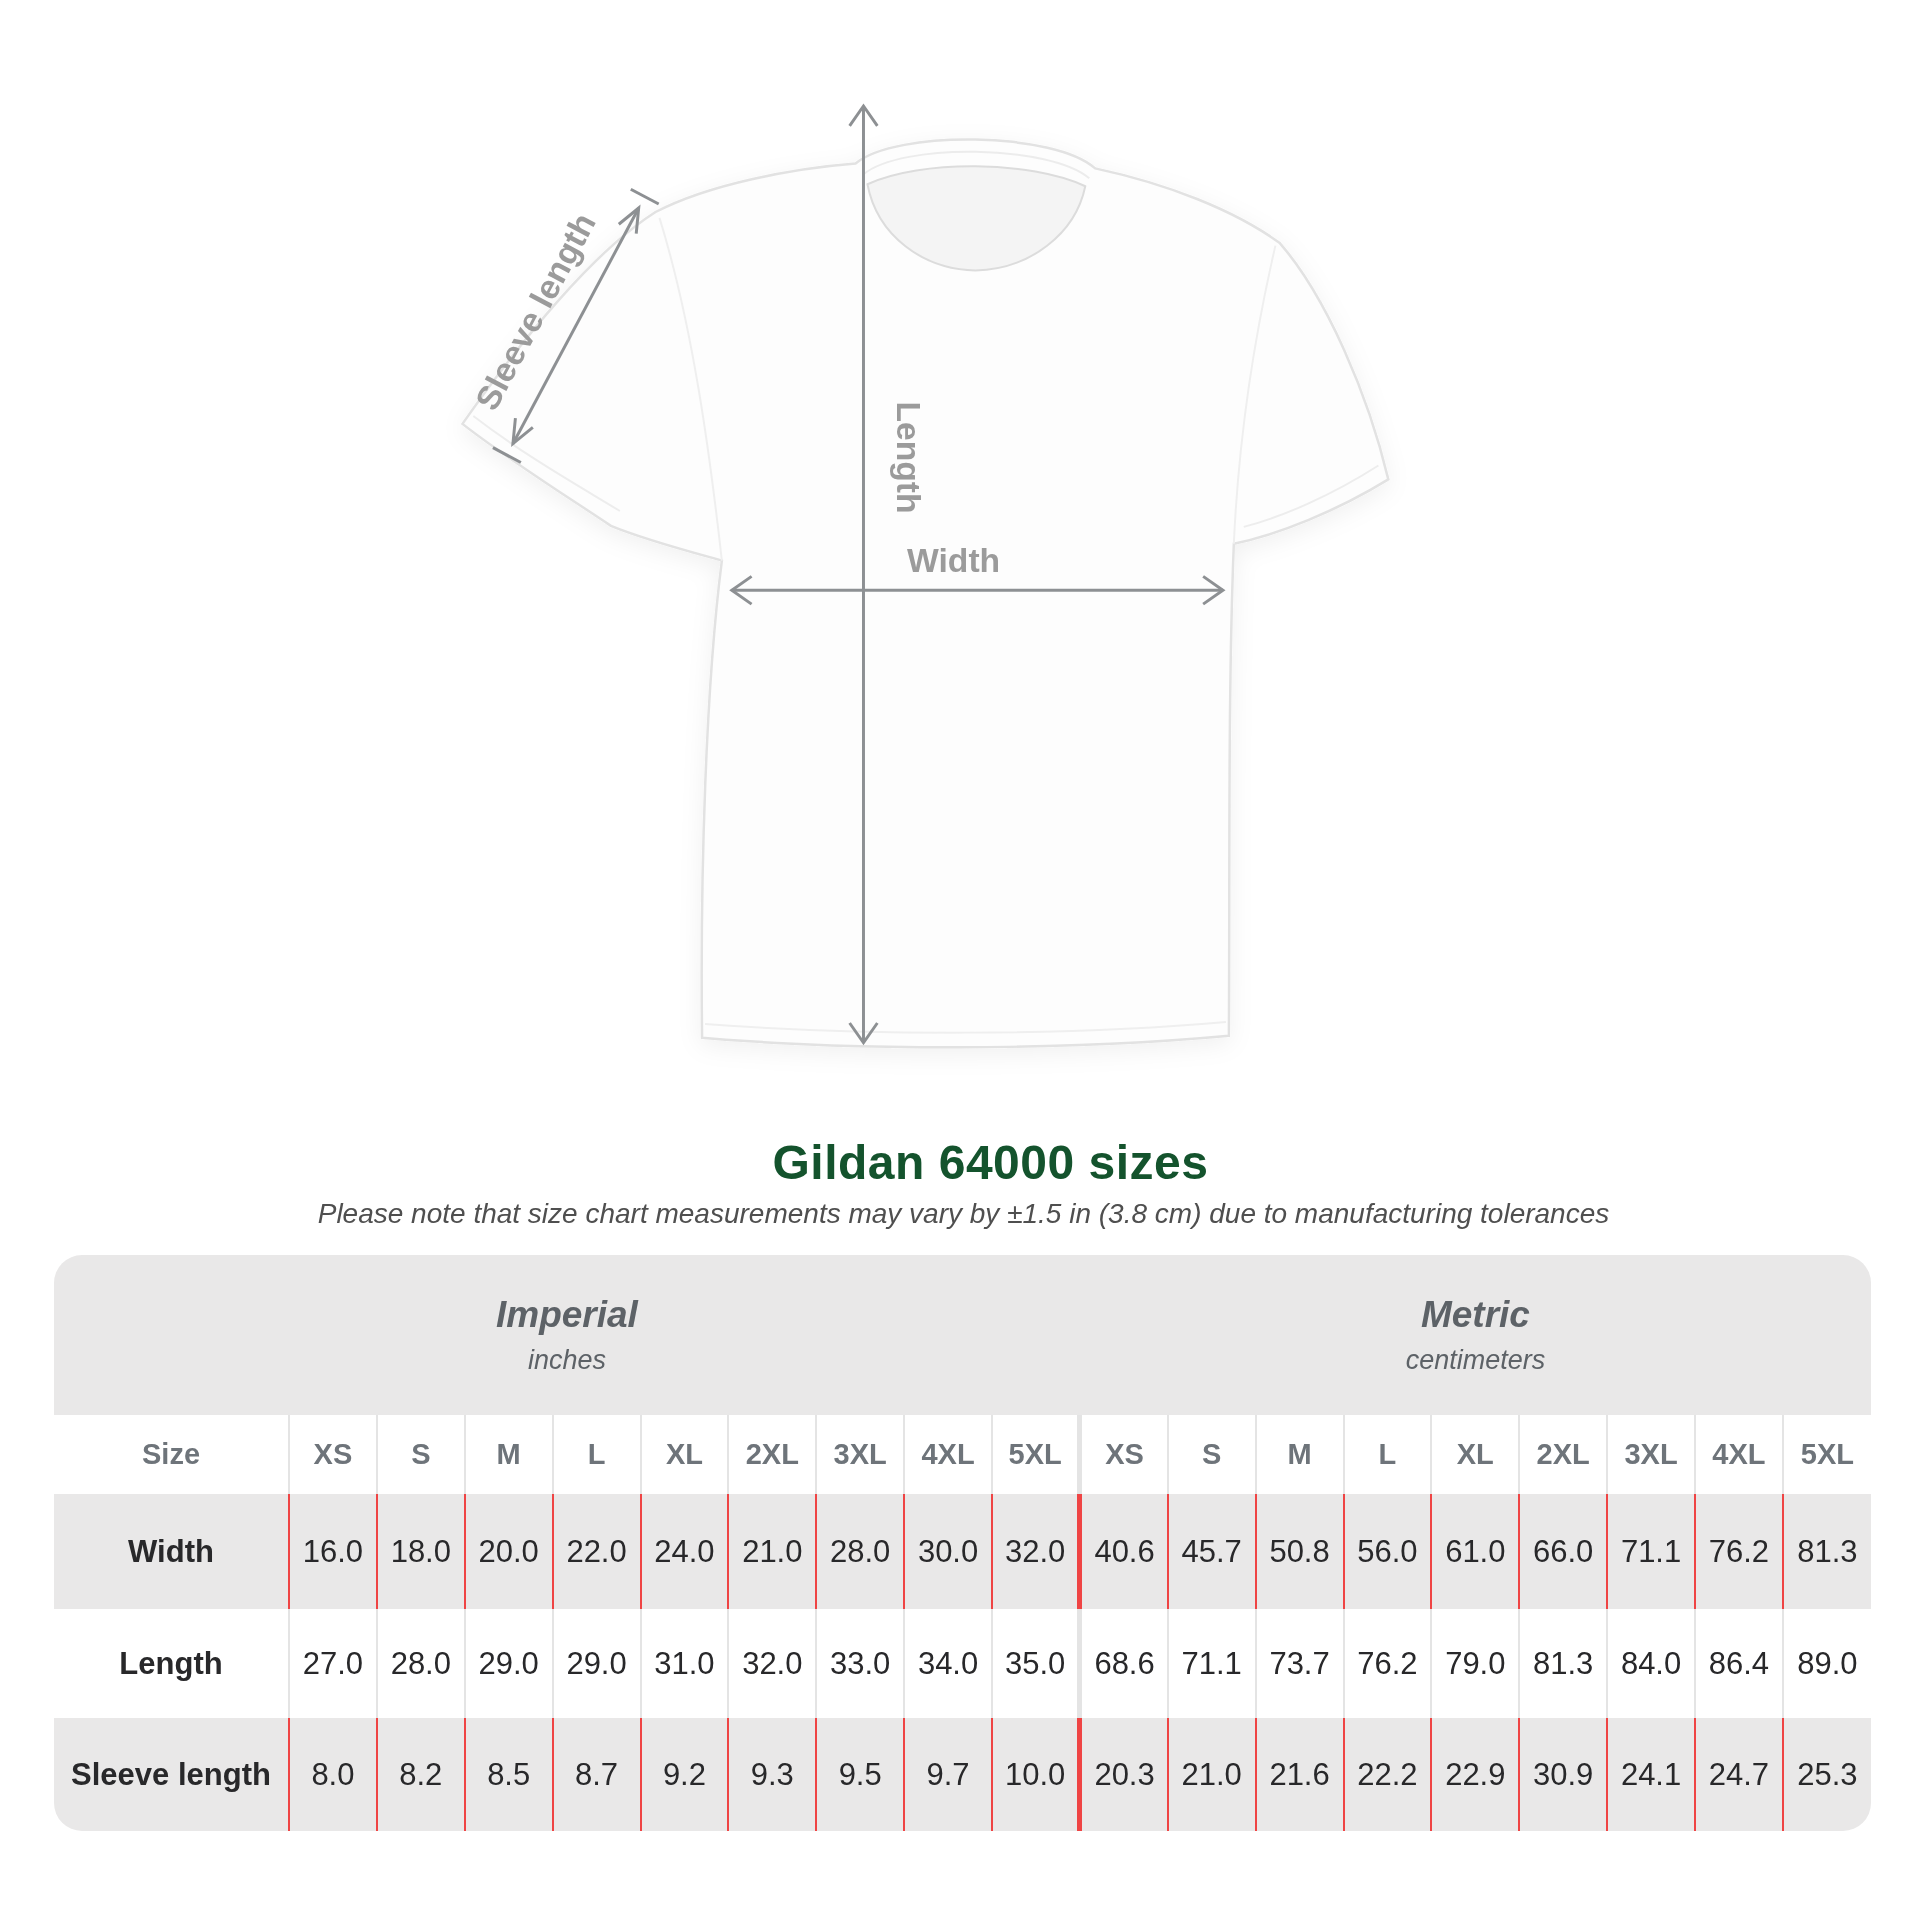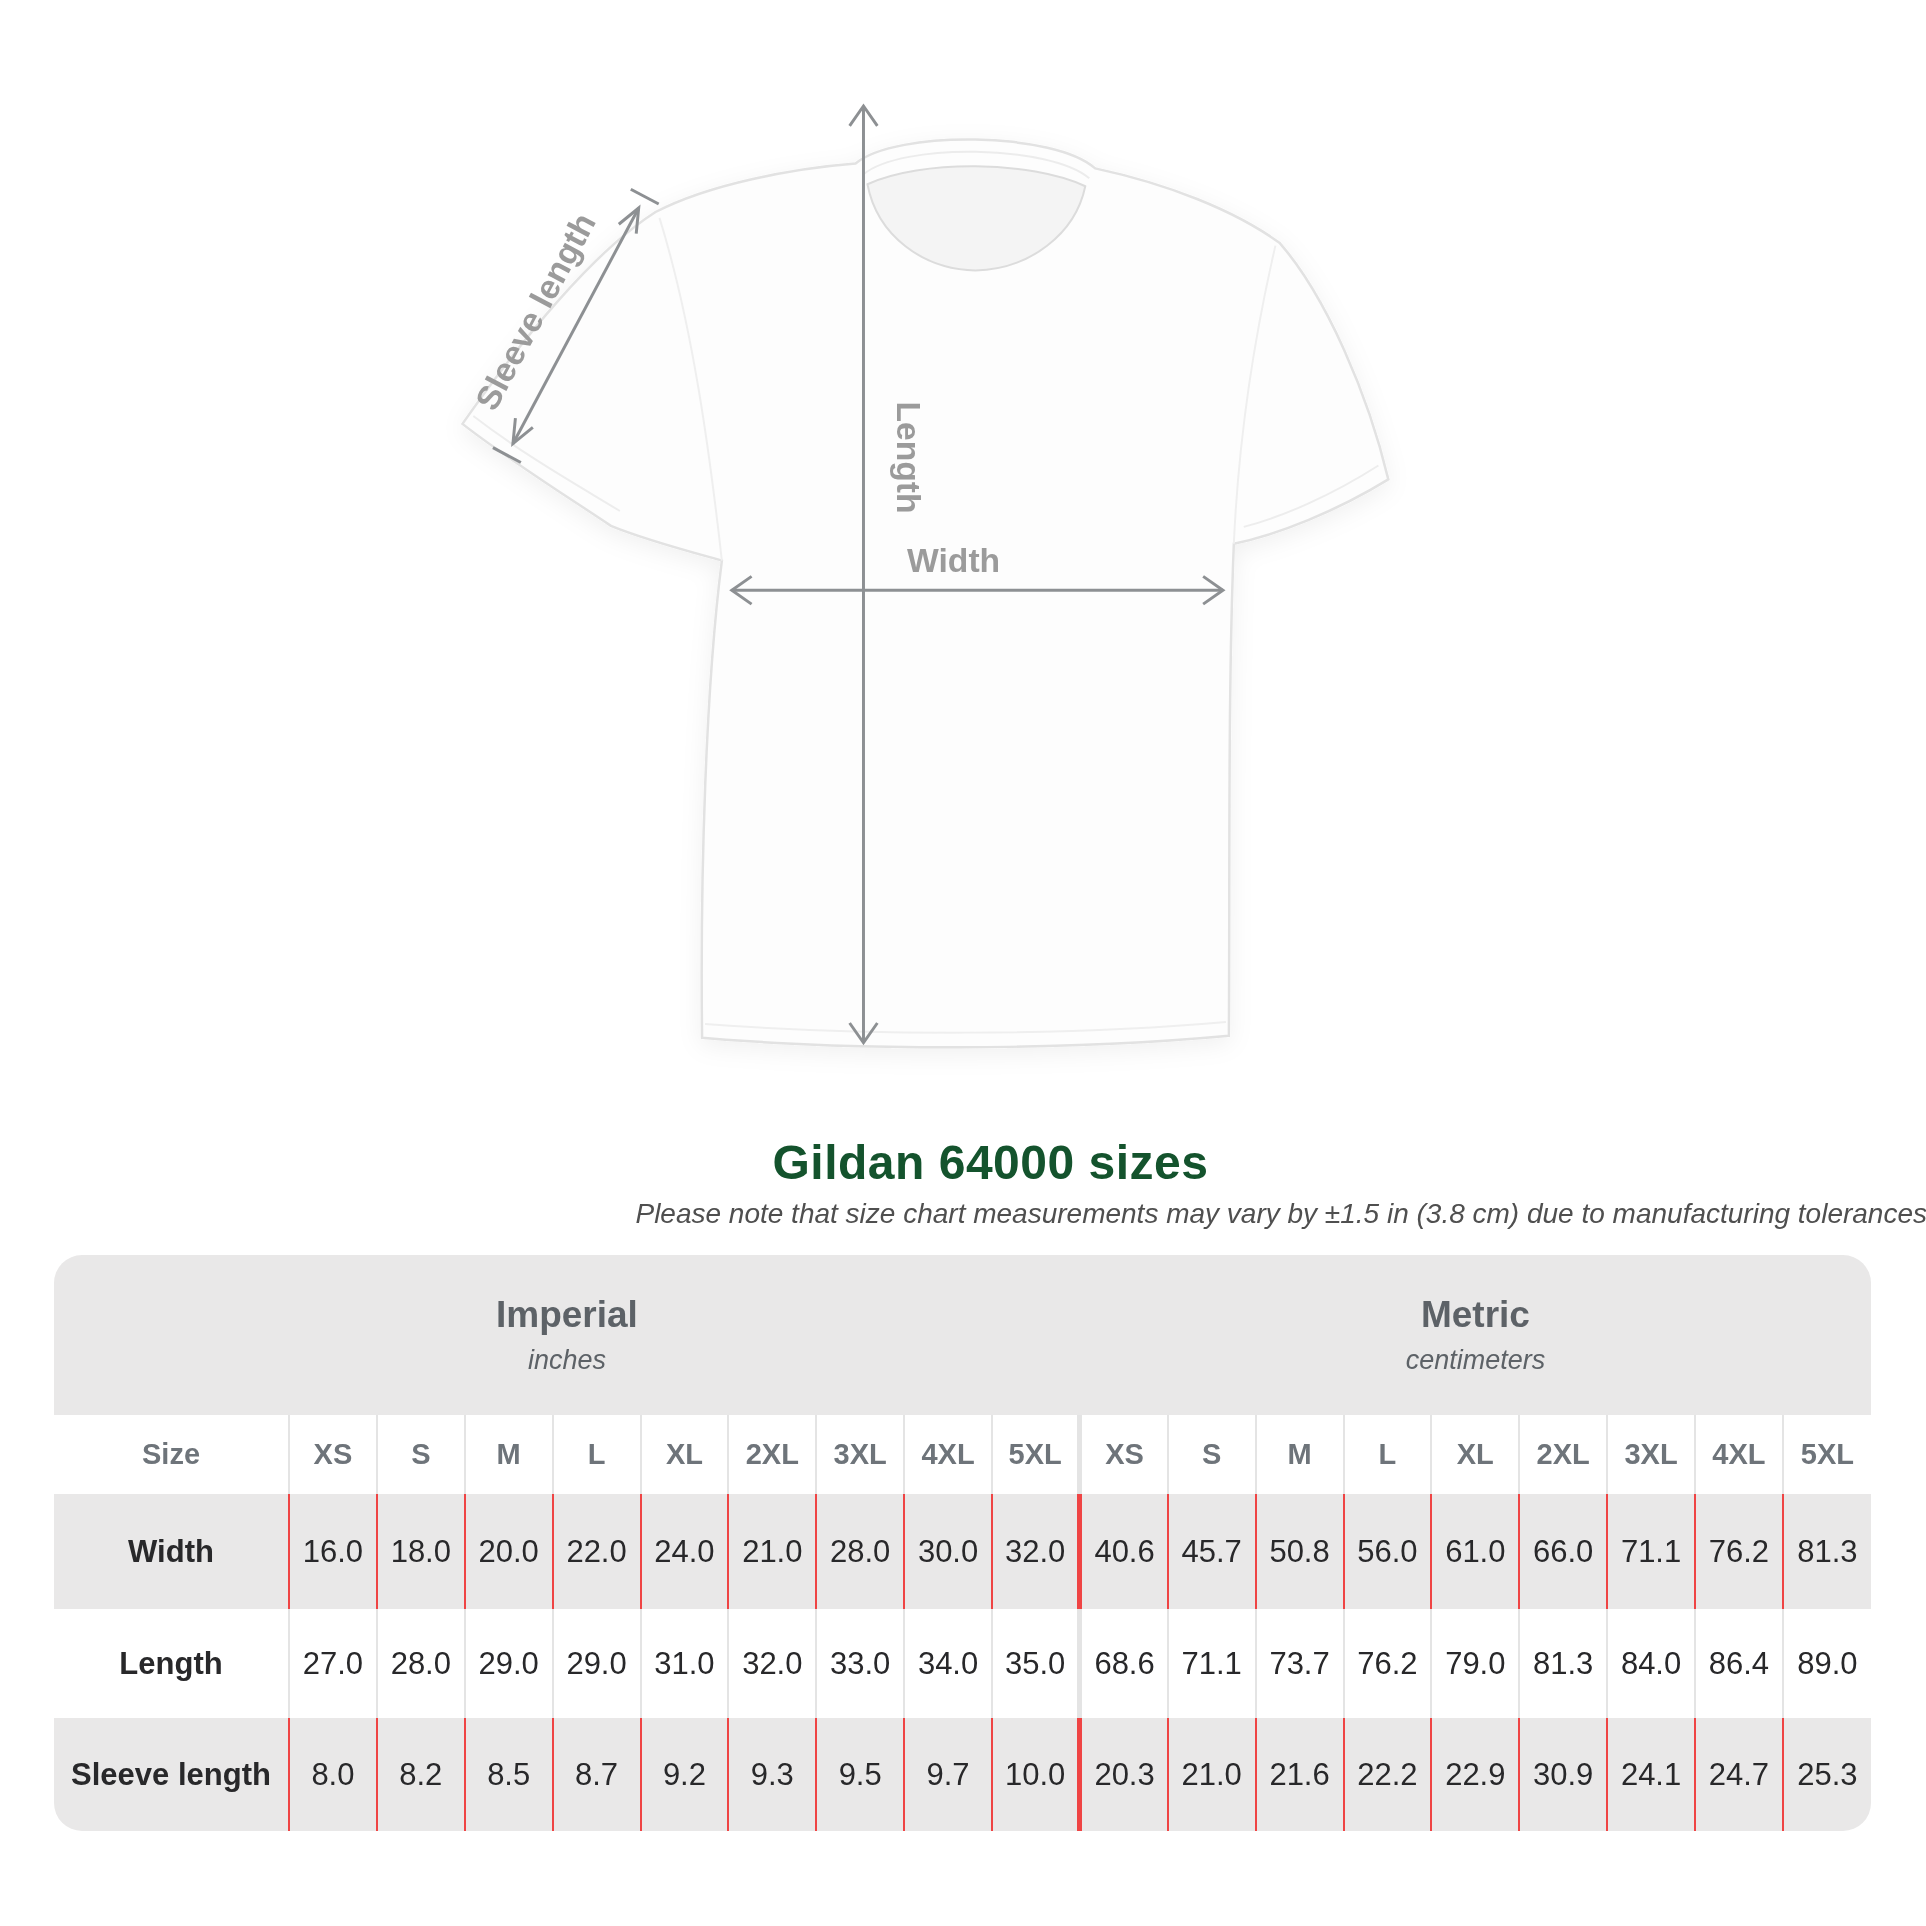--- a/index.html
+++ b/index.html
@@ -8,36 +8,36 @@
     font-family:"Liberation Sans",sans-serif;overflow:hidden;
   }
   .shirt-svg{position:absolute;left:0;top:0;}
   .shirt-svg text{font-family:"Liberation Sans",sans-serif;}
 
   .title{
     position:absolute;left:0;top:1135px;width:100%;text-align:center;
     font-size:48px;font-weight:700;color:#14532d;letter-spacing:0.5px;margin-left:27px;
   }
   .subtitle{
-    position:absolute;left:0;top:1198px;width:100%;text-align:right;
+    position:absolute;left:0;top:1198px;width:100%;text-align:center;
     font-size:28px;font-style:italic;color:#4f4f4f;
   }
 
   .size-table-wrap{
     position:absolute;left:54px;top:1255px;width:1817px;
     border-radius:28px;overflow:hidden;background:#fff;
   }
   table.size-table{border-collapse:collapse;table-layout:fixed;width:1817px;}
   table.size-table td{
     text-align:center;vertical-align:middle;padding:0;
   }
   col.label-col{width:235px;}
 
   tr.units-row td{height:160px;background:#e9e8e8;}
-  .unit-name{font-size:37px;font-weight:700;color:#5d6267;}
+  .unit-name{font-size:37px;font-weight:700;font-style:italic;color:#5d6267;}
   .unit-sub{font-size:27px;font-style:italic;color:#5d6267;margin-top:9px;}
 
   tr.sizes-row td{height:79px;background:#ffffff;font-weight:700;font-size:29px;color:#6e747a;}
   tr.data-row td{font-size:31px;color:#28282a;}
   td.row-label{font-weight:700;font-size:29px;color:#6e747a;}
 
   tr.row-gray td{background:#e9e8e8;}
   tr.row-white td{background:#ffffff;}
   tr.r-width td{height:115px;}
   tr.r-length td{height:109px;}

